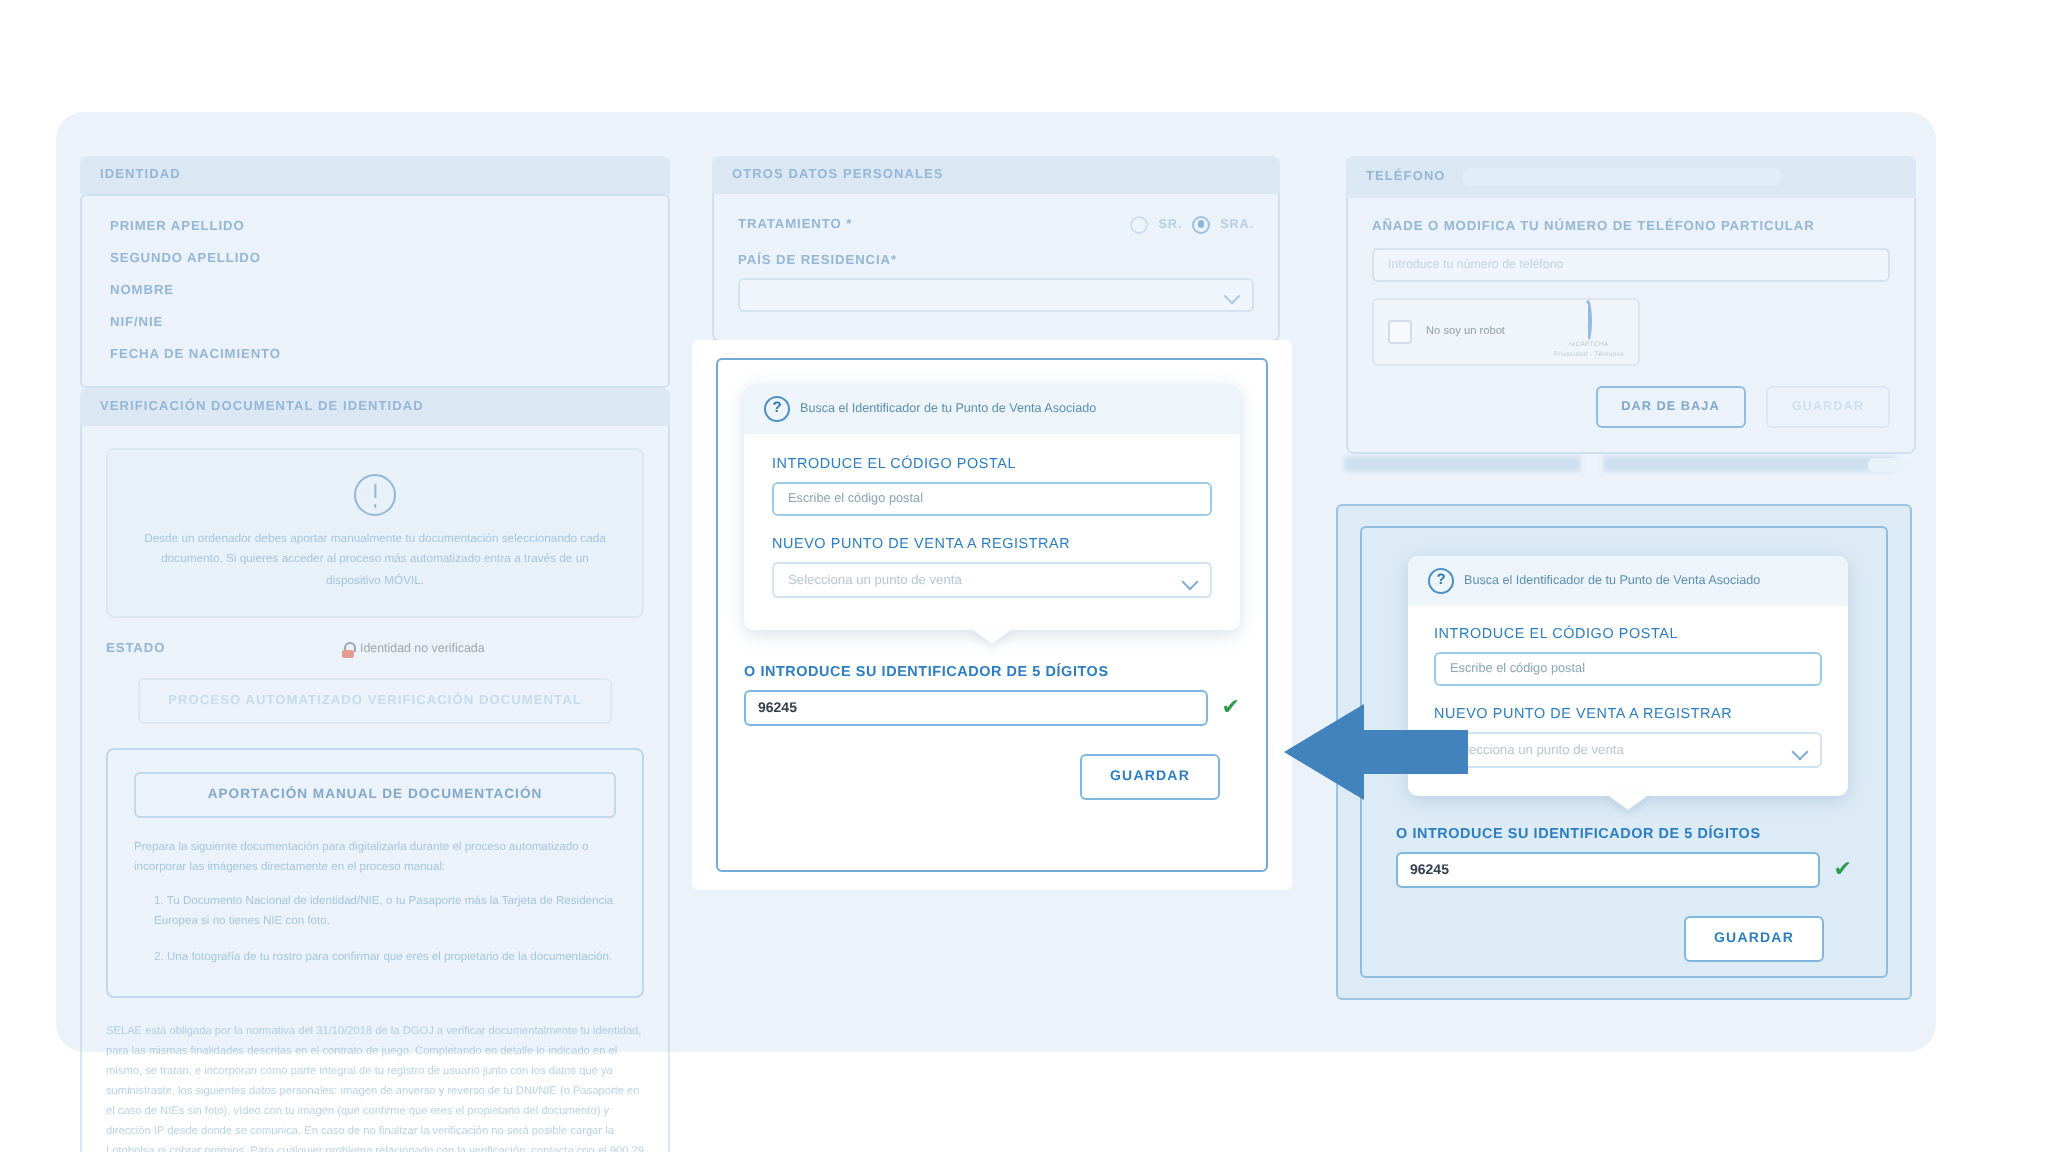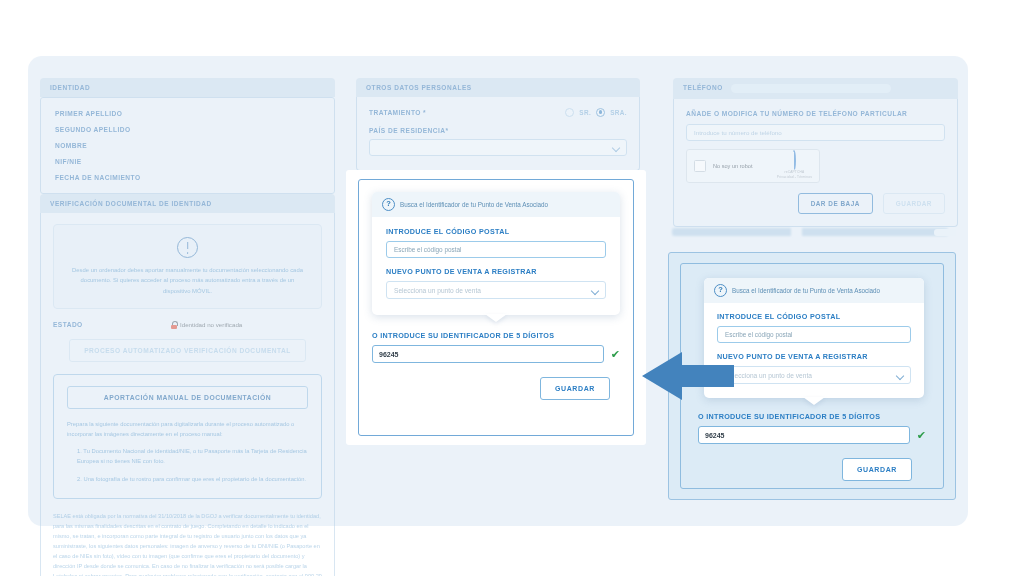--- a/index.html
+++ b/index.html
@@ -121,21 +121,21 @@
     background:#eef5fa;border-radius:5px 5px 0 0;padding:6px 10px;
     display:flex;align-items:center;gap:5px;
   }
   .qmark{
     width:11px;height:11px;border-radius:50%;border:1px solid #4e8fc6;
     color:#2f7ab5;font-size:7.5px;line-height:10px;text-align:center;font-weight:bold;
     flex:0 0 auto;
   }
   .pop-head-txt{font-size:6.3px;color:#5d8fb5;}
   .pop-body{padding:10px 14px 16px;}
-  .pop-lbl{font-size:7.2px;font-weight:bold;color:#2b7ec4;letter-spacing:.3px;margin-bottom:5px;}
+  .pop-lbl{font-size:7.2px;font-weight:normal;color:#2b7ec4;letter-spacing:.3px;margin-bottom:5px;}
   .pop-inp{
     border:1px solid #9ccbea;border-radius:3px;background:#fff;height:15px;
     display:flex;align-items:center;padding:0 7px;font-size:6.4px;color:#8aa6b8;
     margin-bottom:9px;
   }
   .pop-sel{
     border:1px solid #cfe3f2;border-radius:3px;background:#fff;height:16px;
     display:flex;align-items:center;padding:0 7px;font-size:6.6px;color:#b6c7d4;
   }
   .tail{

